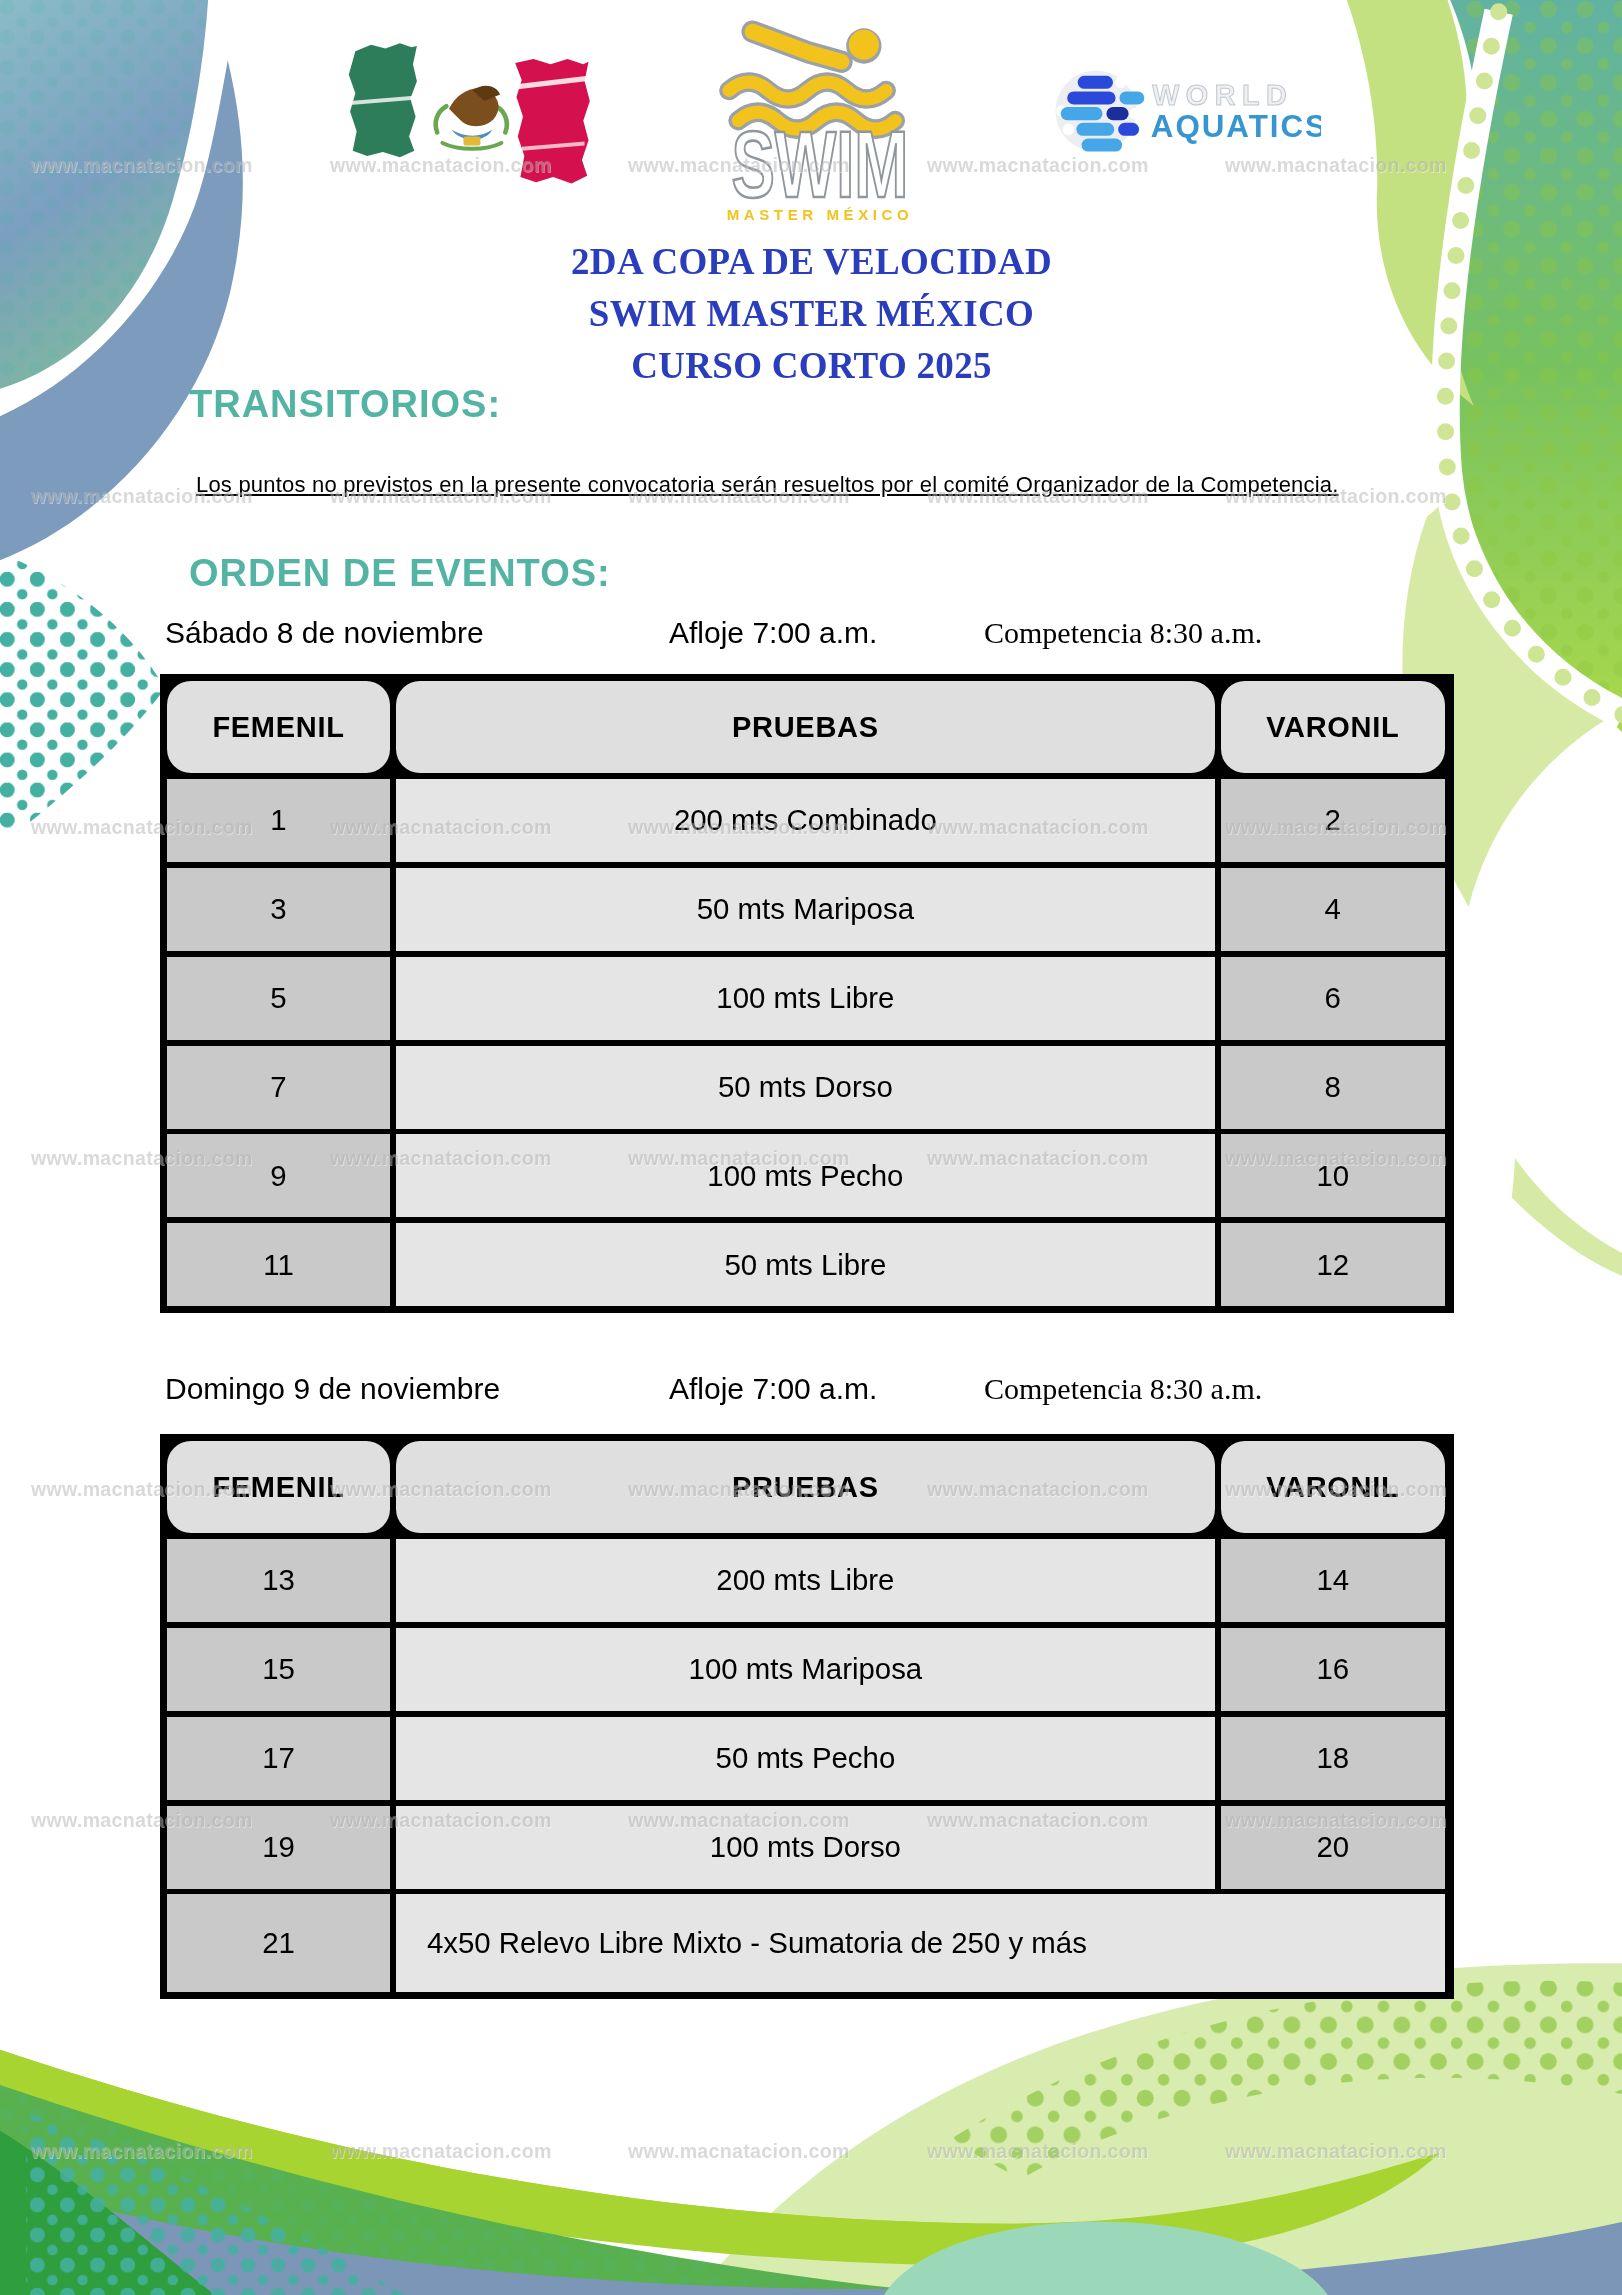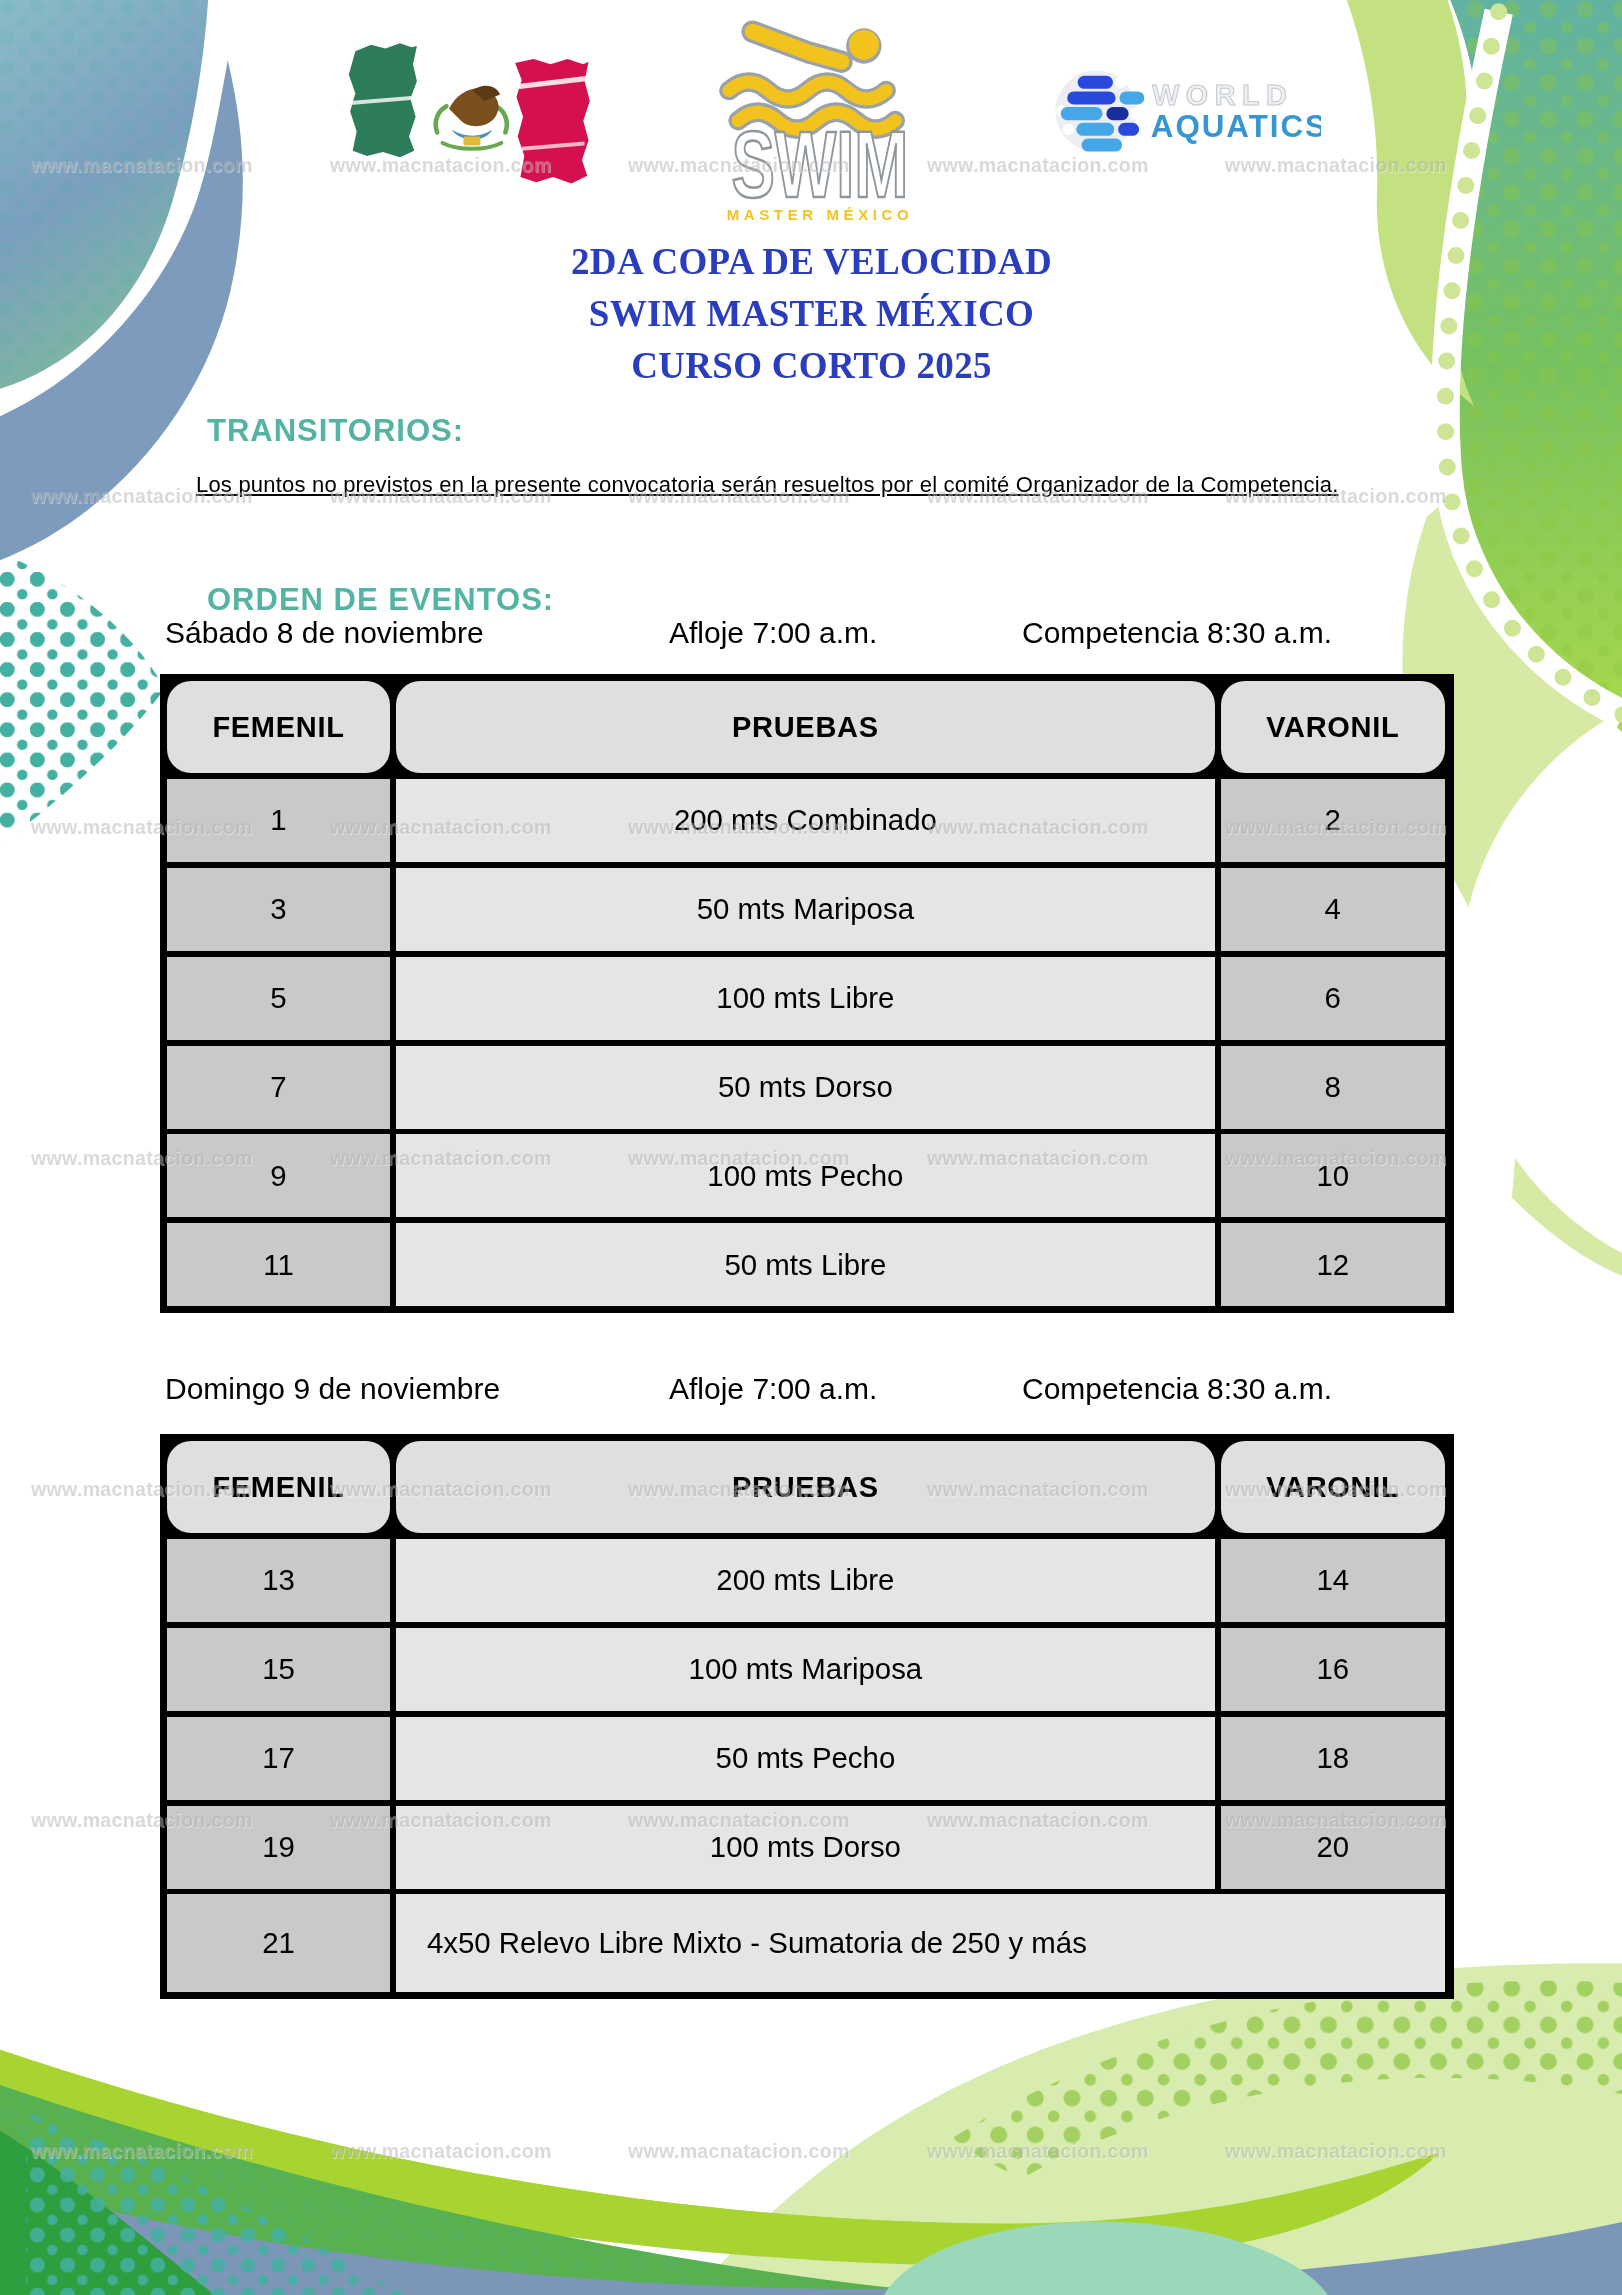--- a/index.html
+++ b/index.html
@@ -20,36 +20,36 @@
   .flag{left:337px; top:38px;}
   .swim{left:712px; top:11.8px;}
   .wa{left:1046px; top:64px;}
 
   .title-block{
     position:absolute; top:236px; left:0; width:100%;
     text-align:center; font-weight:bold; font-size:37px; line-height:52px;
     color:var(--title-blue); letter-spacing:0.3px;font-family:Liberation Serif, serif;
   }
   .teal-heading{
-    position:absolute; left:207px; font-size:31px; font-weight:bold;
-    color:var(--heading-teal); letter-spacing:1px;margin-top:30px;
+    position:absolute; left:189px; font-size:38px; font-weight:bold;
+    color:var(--heading-teal); letter-spacing:1px;
   }
   .h-trans{top:383px;}
   .h-orden{top:552px;}
   .body-par{
     position:absolute; left:196px; top:434px; width:1179px;
     font-size:22px; line-height:58px; text-align:justify; letter-spacing:0.2px;text-decoration:underline;
   }
   .dateline{position:absolute; left:0; width:100%; height:42px; font-size:30px;}
   .dl1{top:616px;}
   .dl2{top:1372px;}
   .dateline span{position:absolute; white-space:nowrap;}
   .dl-date{left:165px;}
   .dl-warmup{left:669px;}
-  .dl-comp{left:1022px;}
+  .dl-comp{left:984px;font-family:Liberation Serif, serif;}
 
   .evt-table{
     position:absolute; left:160px; width:1294px;
     display:grid; box-sizing:border-box;
     grid-template-columns:223px 819px 224px;
     gap:5.9px; background:var(--border-black);
     border:7.9px solid var(--border-black);
   }
   .t1{top:674px; grid-template-rows:92px repeat(6,83px);}
   .t2{top:1434px; grid-template-rows:92px repeat(4,83px) 98px;}

